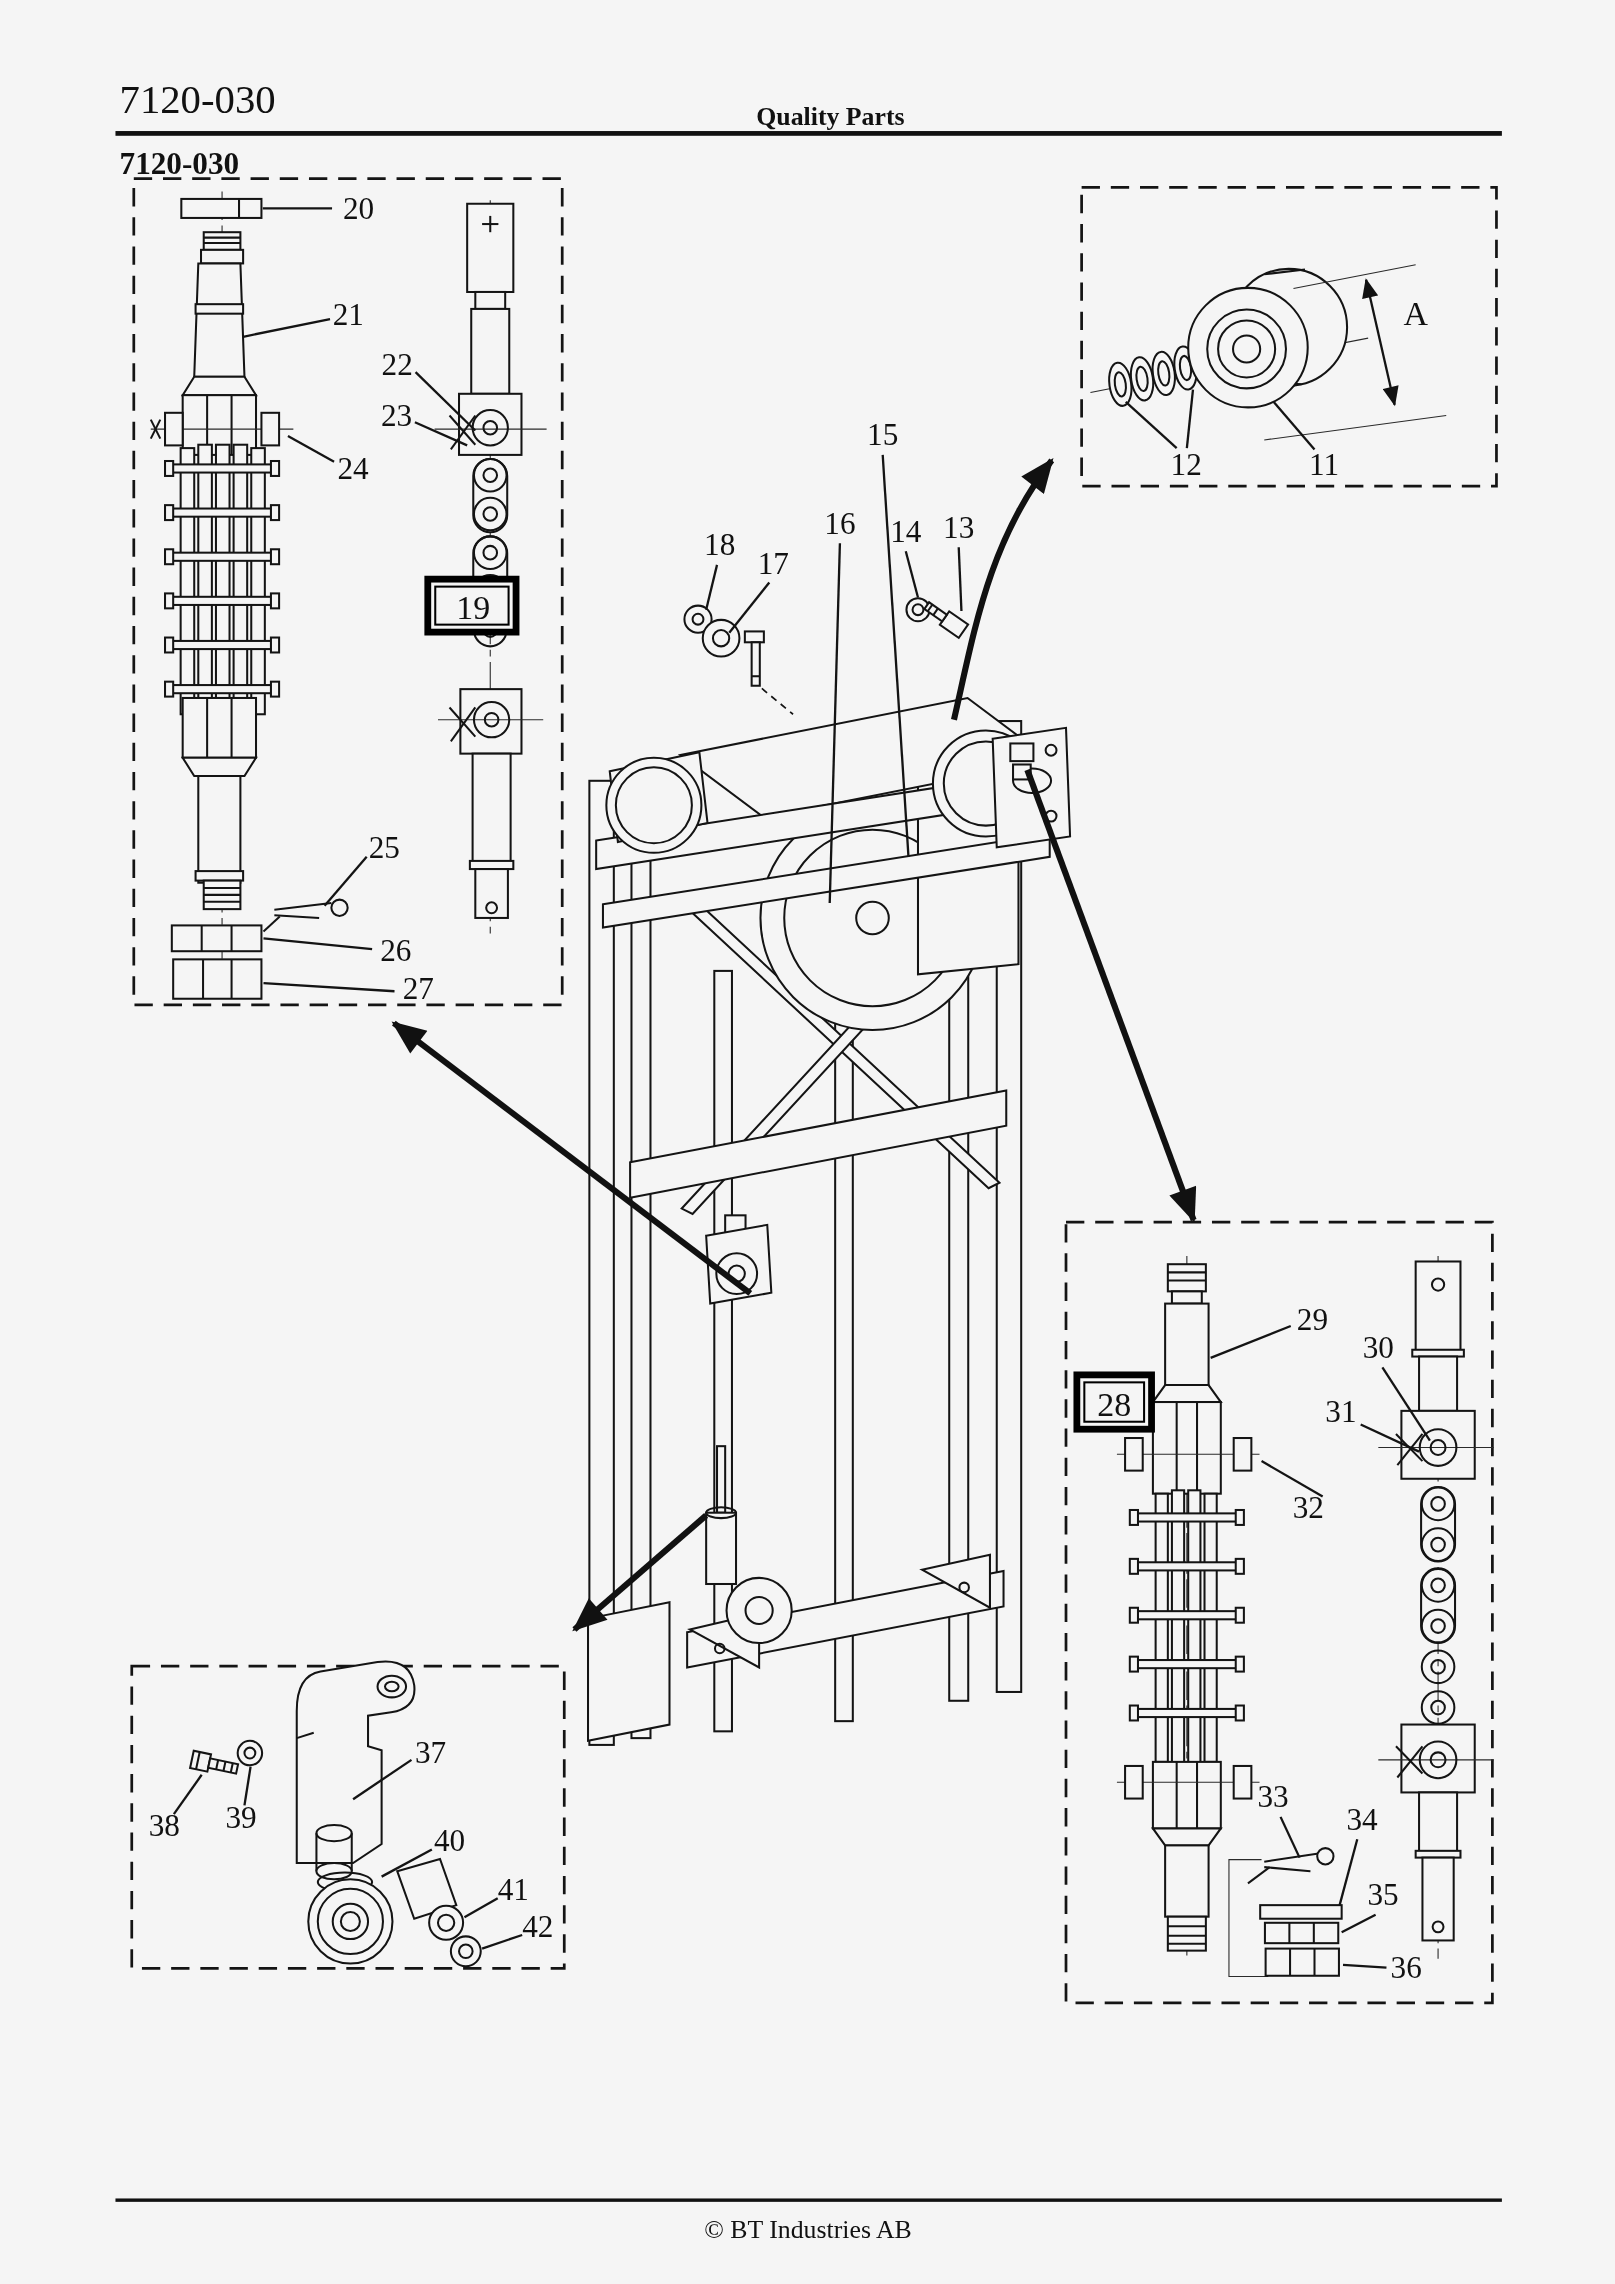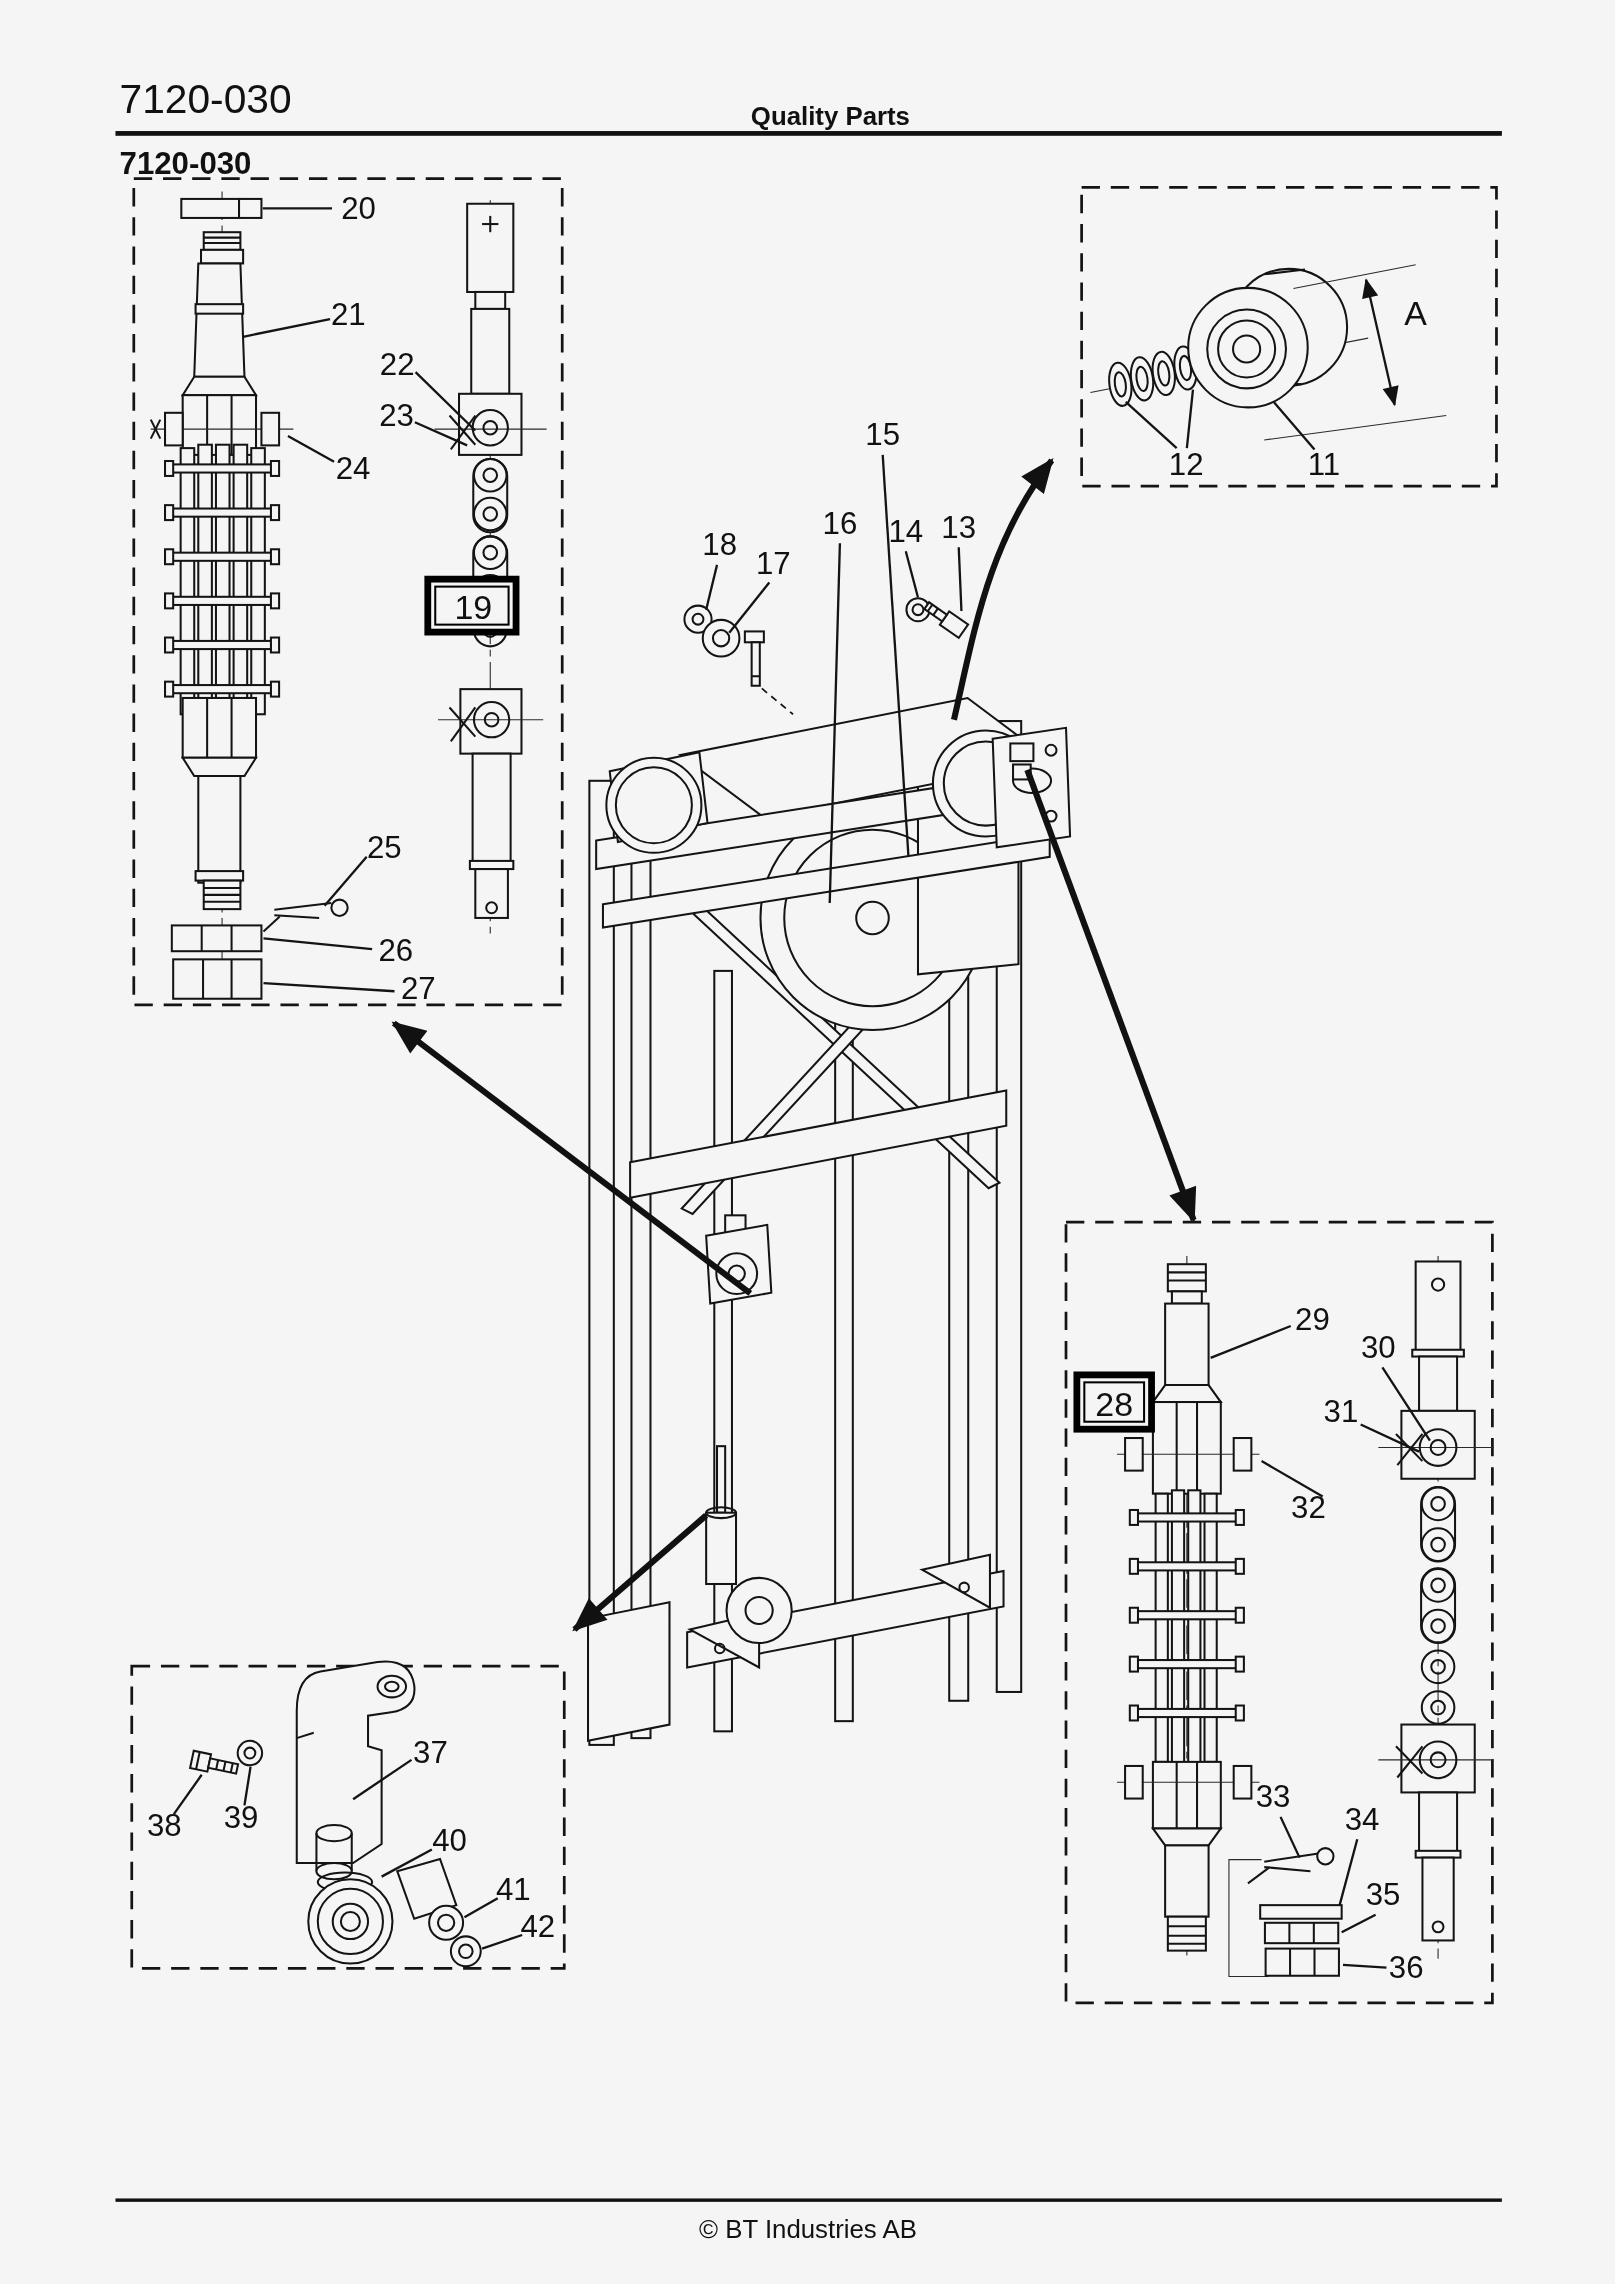--- a/index.html
+++ b/index.html
@@ -1,17 +1,17 @@
 <!DOCTYPE html>
 <html style="font-size:11px"><head>
 <meta charset="utf-8">
 <style>
   html,body{margin:0;padding:0;background:#e8e8e8;}
   .page{position:relative;width:1616px;height:2284px;background:#f5f5f5;margin:0 auto;
-        font-family:Liberation Sans, sans-serif;}
+        font-family:Liberation Serif, serif;}
   svg{display:block}
   .s{fill:none;stroke:#141414;stroke-width:3;stroke-linejoin:miter;stroke-linecap:butt;}
   .w{fill:#f5f5f5;stroke:#141414;stroke-width:3;stroke-linejoin:miter;}
   .thin{fill:none;stroke:#2a2a2a;stroke-width:1.6;}
   .axis{fill:none;stroke:#2a2a2a;stroke-width:1.6;stroke-dasharray:42 8 10 8;}
   .dash{fill:none;stroke:#141414;stroke-width:4;stroke-dasharray:27 16;}
   .lead{fill:none;stroke:#141414;stroke-width:3.4;}
   .arrow{fill:none;stroke:#111;stroke-width:9;}
   .lbl{font-size:46px;fill:#111;text-anchor:middle;}
   .lblbox{font-size:50px;fill:#111;text-anchor:middle;}

